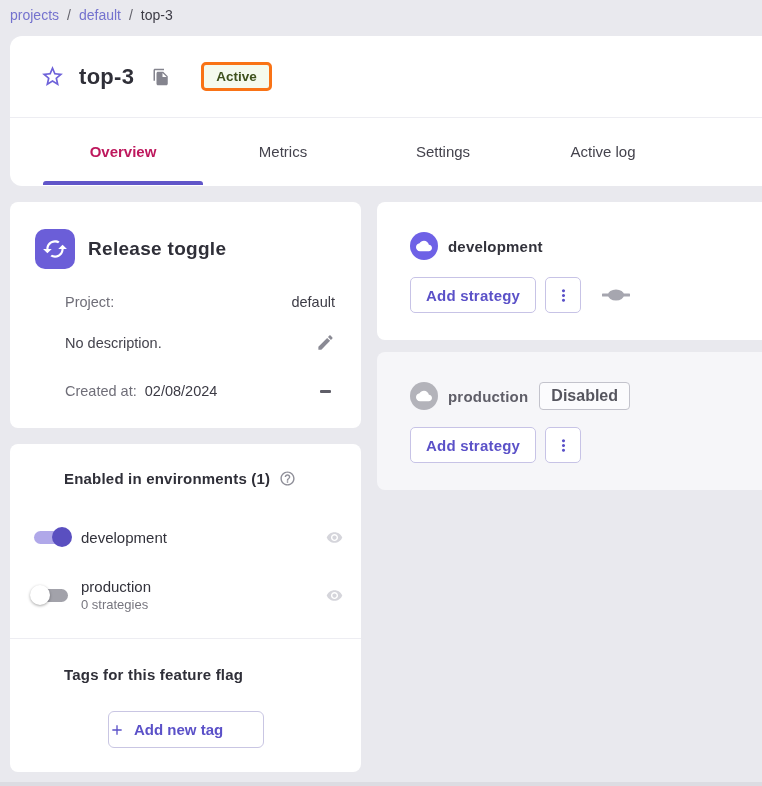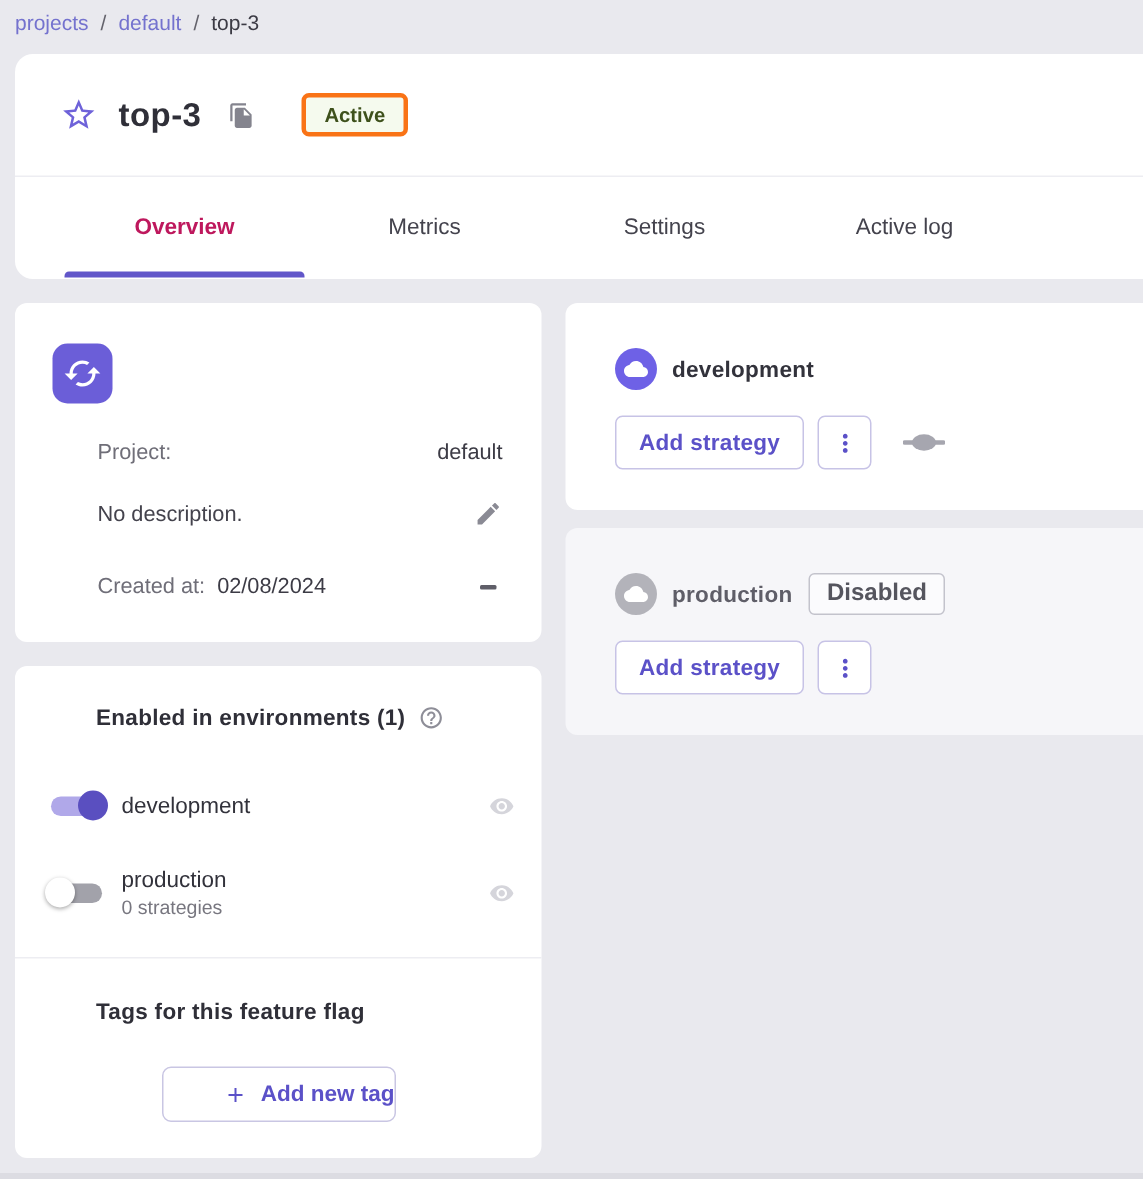--- a/index.html
+++ b/index.html
@@ -78,21 +78,21 @@
   .env-row-1 { top: 70px; }
   .env-row-2 { top: 128px; }
   .env-labels { margin-left: 7px; flex: 1; }
   .env-name { font-size: 15px; color: #32323b; }
   .env-sub  { font-size: 13px; color: #77767f; margin-top: 2px; }
   .env-divider { position: absolute; left: 0; right: 0; top: 194px; border-top: 1px solid #ededf2; }
   .tags-heading { position: absolute; left: 26px; top: 222px; }
   .add-tag-btn {
     position: absolute; left: 98px; top: 267px; width: 156px; height: 37px;
     background: #fff; border: 1px solid #c9c6e3; border-radius: 6px;
-    display: flex; align-items: center; justify-content: flex-end; gap: 9px;
+    display: flex; align-items: center; justify-content: flex-start; gap: 9px;
     color: #5b51c8; font-size: 15px; font-weight: bold; cursor: pointer;
     font-family: "Liberation Sans", sans-serif;
   }
 
   
   .switch { position: relative; width: 46px; height: 22px; flex: 0 0 auto; cursor: pointer; }
   .switch .track { position: absolute; left: 6px; top: 5px; width: 34px; height: 13px; border-radius: 7px; }
   .switch .thumb { position: absolute; top: 1px; width: 20px; height: 20px; border-radius: 50%; }
   .switch.on .track { background: #b0a8e9; }
   .switch.on .thumb { right: 2px; background: #5a4fc0; }
@@ -168,20 +168,21 @@
     <div class="tab">Active log</div>
   </div>
 </section>
 
 <section class="card overview-card">
   <div class="type-icon">
     <svg width="26" height="26" viewBox="0 0 24 24">
         <path fill="#ffffff" d="M19 8l-4 4h3c0 3.31-2.69 6-6 6-1.01 0-1.97-.25-2.8-.7l-1.46 1.46C8.97 19.54 10.43 20 12 20c4.42 0 8-3.58 8-8h3l-4-4zM6 12c0-3.31 2.69-6 6-6 1.01 0 1.97.25 2.8.7l1.46-1.46C15.03 4.46 13.57 4 12 4c-4.42 0-8 3.58-8 8H1l4 4 4-4H6z"></path>
       </svg>
   </div>
+  <h2 class="type-title">Release toggle</h2>
 
   <div class="ov-row row-project">
     <span class="muted">Project:</span>
     <span class="value">default</span>
   </div>
 
   <div class="ov-row row-desc">
     <span class="desc-text">No description.</span>
     <span class="pencil-icon">
       <svg width="19" height="19" viewBox="0 0 24 24">

